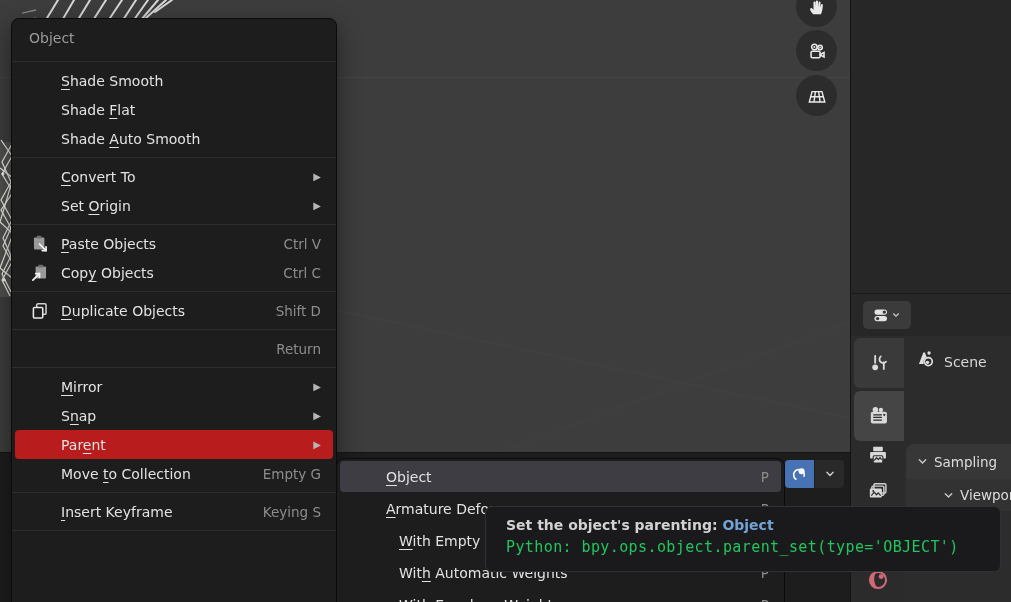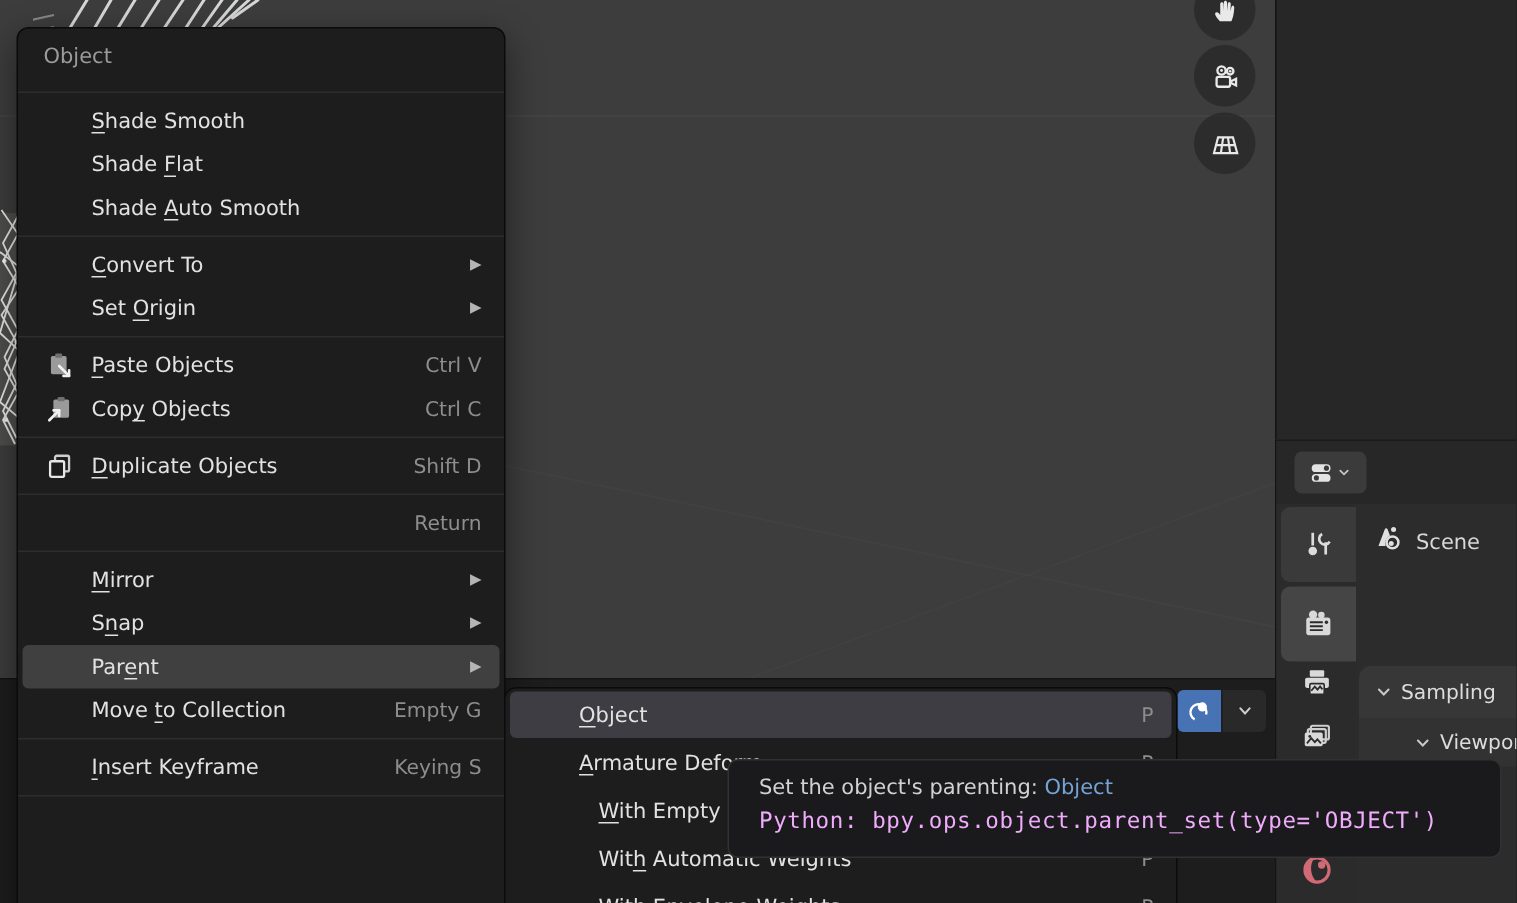--- a/index.html
+++ b/index.html
@@ -40,38 +40,38 @@
 
   
   #menu{left:11px;top:18px;width:324px;height:600px;background:#1d1d1e;border:1px solid #0b0b0b;
         border-radius:8px;box-shadow:0 8px 24px rgba(0,0,0,.45);z-index:10;}
   #submenu{left:336px;top:458px;width:449px;height:170px;background:#1d1d1e;border:1px solid #0b0b0b;
         border-radius:8px;z-index:11;padding-top:2px;box-sizing:border-box;}
   .menu-title{height:38px;display:flex;align-items:center;padding-left:17px;color:#9b9b9b;font-size:14px;}
   .msep{height:1px;background:#2d2d2d;margin:4px 0;}
   .mrow{position:relative;height:29px;display:flex;align-items:center;margin:0 3px;border-radius:4px;
         padding-left:46px;padding-right:12px;color:#e2e2e2;font-size:14px;box-sizing:border-box;}
-  .mrow.hl{background:#404040;}
+  .mrow.hl{background:#b91c1c;}
   #submenu .mrow{height:31px;margin-bottom:1px;}
   #submenu .mrow.hl{background:#3d3d43;}
   .mrow.ind{padding-left:59px;}
   .micon{position:absolute;left:14px;top:50%;transform:translateY(-50%);width:22px;height:22px;}
   .micon svg{width:22px;height:22px;display:block;}
   .mlabel{white-space:pre;}
   .mn{text-decoration:underline;text-underline-offset:2.5px;text-decoration-thickness:1px;}
   .msc{margin-left:auto;color:#8d8d8d;font-size:13.5px;}
   .marr{margin-left:auto;color:#b5b5b5;font-size:10px;}
 
   
   #tooltip{left:485px;top:506px;width:516px;height:66px;background:#1a1a1c;border:1px solid #313134;
            border-radius:7px;z-index:30;box-sizing:border-box;padding:10px 0 0 20px;}
-  .tt1{font-size:14px;color:#d2d2d2;}
+  .tt1{font-size:14px;color:#d2d2d2;font-weight:bold;}
   .tt-link{color:#74a3d6;}
   .tt-py{margin-top:5px;font-family:"DejaVu Sans Mono","Liberation Mono",monospace;
-         font-size:15px;letter-spacing:.4px;color:#f0abfc;white-space:pre;}
+         font-size:15px;letter-spacing:.4px;color:#22c55e;white-space:pre;}
   svg{display:block;}
 </style>
 </head>
 <body>
 
 <div id="screen">
 
   <div id="viewport" class="abs">
     <div class="horizon"></div>
     <svg class="abs" style="left:0;top:0;width:850px;height:452px">

